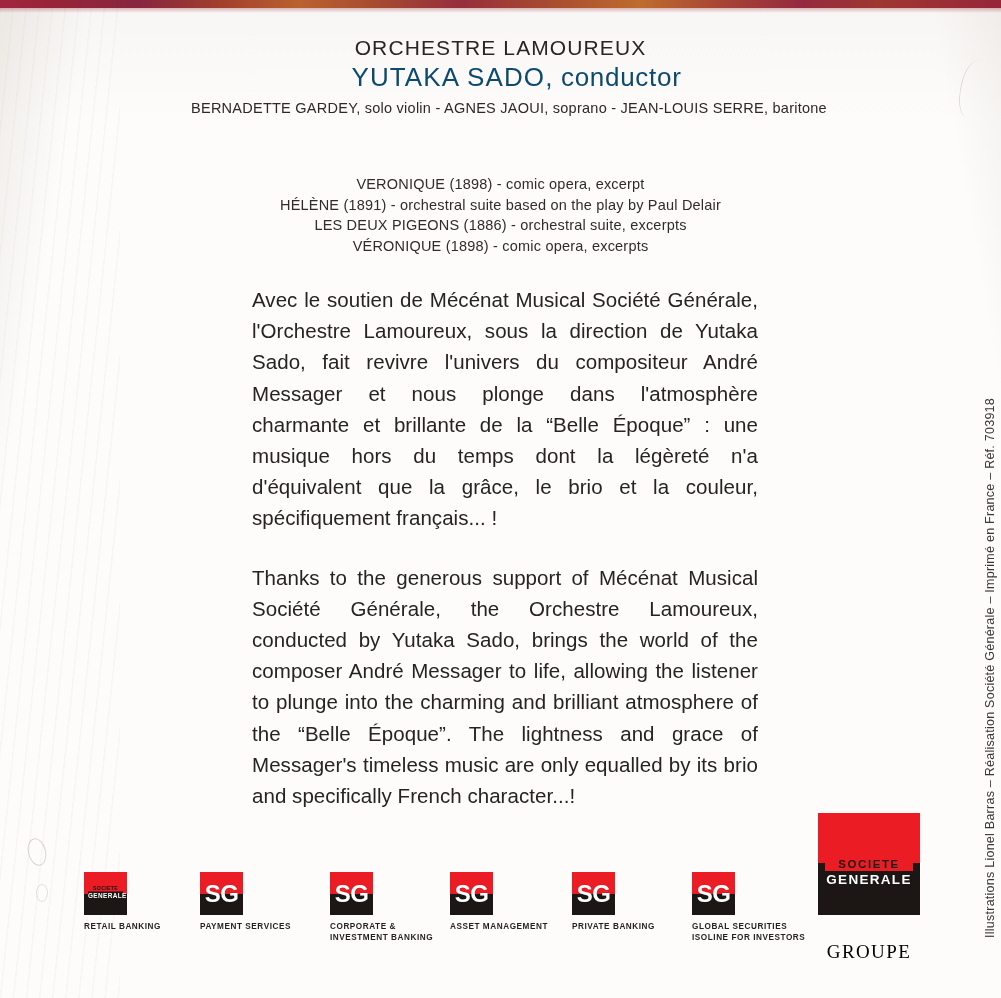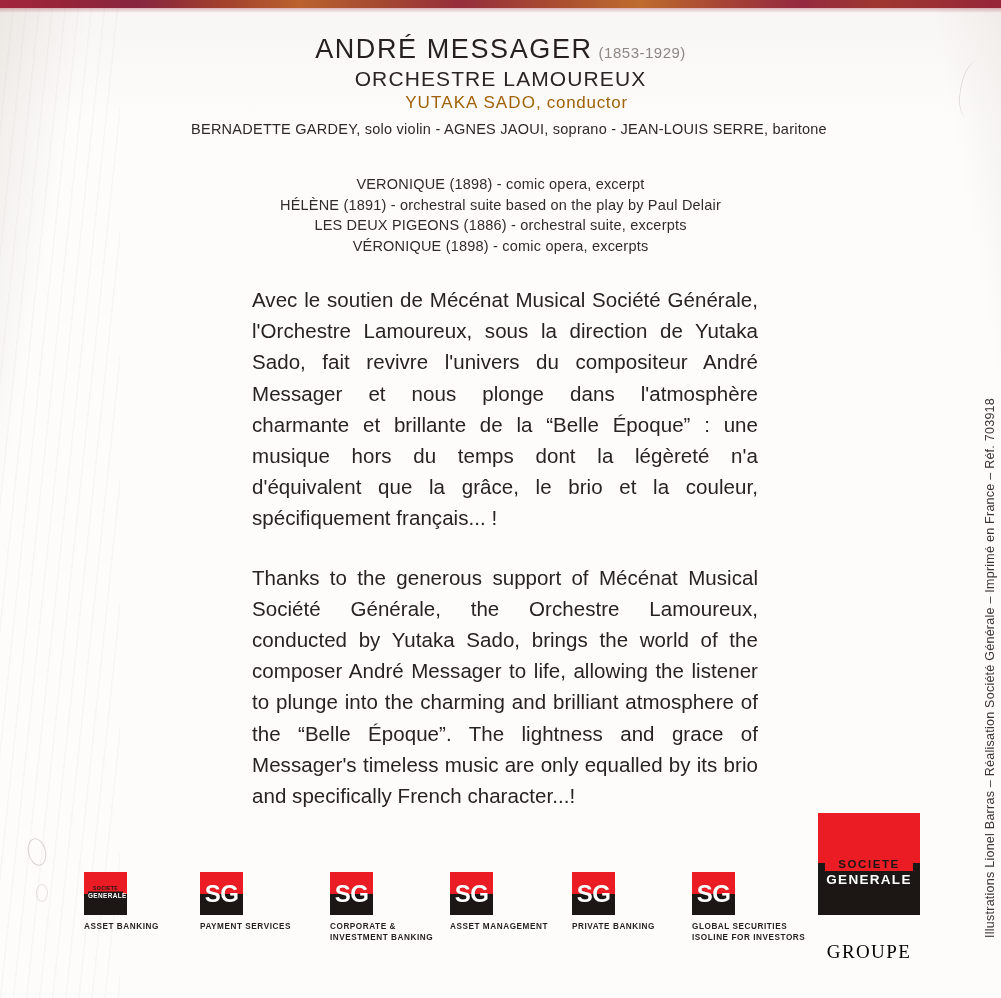--- a/index.html
+++ b/index.html
@@ -102,23 +102,23 @@
   .orchestra {
     margin-top: 1px;
     font-size: 21px;
     letter-spacing: 1.1px;
     font-variant: small-caps;
     color: #2a2523;
     line-height: 1.2;
   }
   .conductor {
     margin-top: 2px;
-    font-size: 17px;
+    font-size: 26px;
     letter-spacing: .7px;
-    color: #a16207;
+    color: #0c4a6e;
     line-height: 1.2;
     padding-left: 32px;
   }
   .conductor .cap { font-variant: small-caps; letter-spacing:1.1px; }
   .soloists {
     margin-top: 7px;
     font-size: 14.5px;
     letter-spacing: .25px;
     color: #2e2927;
     padding-left: 17px;
@@ -306,23 +306,20 @@
   <div class="paper-wash"></div>
   <div class="paper-fiber"></div>
   <div class="edge-smudge-1"></div>
   <div class="edge-smudge-2"></div>
   <div class="edge-smudge-3"></div>
 
   <div class="top-strip"></div>
   <div class="top-strip-fade"></div>
 
   <div class="header">
-    <div class="composer">
-      <span>ANDRÉ MESSAGER</span><span class="dates">(1853-1929)</span>
-    </div>
     <div class="orchestra">ORCHESTRE LAMOUREUX</div>
     <div class="conductor">
       <span class="cap">YUTAKA SADO</span><span>, conductor</span>
     </div>
     <div class="soloists cap">BERNADETTE GARDEY, solo violin - AGNES JAOUI, soprano - JEAN-LOUIS SERRE, baritone</div>
   </div>
 
   <div class="works">
     <div class="work cap">VERONIQUE (1898) - comic opera, excerpt</div>
     <div class="work cap">HÉLÈNE (1891) - orchestral suite based on the play by Paul Delair</div>
@@ -341,21 +338,21 @@
 
     <div class="logo-unit" style="left:84px;">
       <div class="sg-mark wordmark">
         <div class="top-half"></div>
         <div class="bot-half"></div>
         <div class="wm">
           <div class="wm-top">SOCIETE</div>
           <div class="wm-bot">GENERALE</div>
         </div>
       </div>
-      <div class="logo-caption">ASSET BANKING</div>
+      <div class="logo-caption">RETAIL BANKING</div>
     </div>
 
     <div class="logo-unit" style="left:200px;">
       <div class="sg-mark">
         <div class="top-half"></div>
         <div class="bot-half"></div>
         <div class="sg-letters">SG</div>
       </div>
       <div class="logo-caption">PAYMENT SERVICES</div>
     </div>

